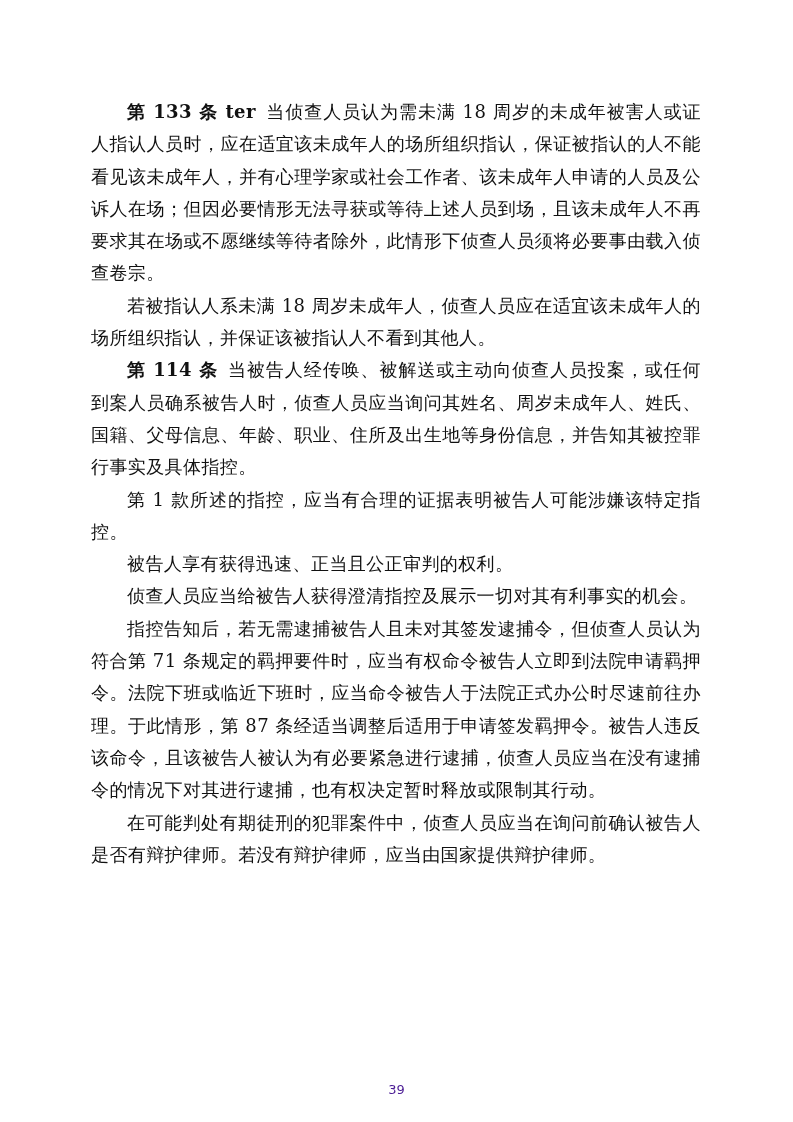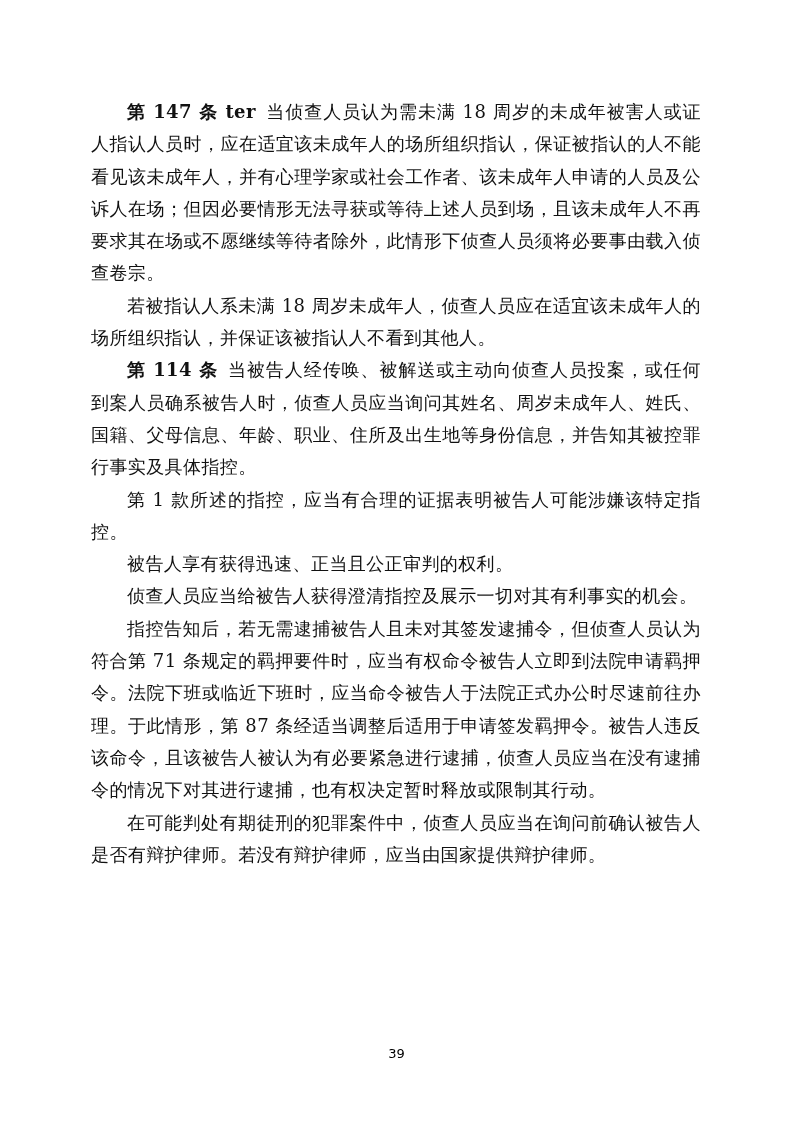--- a/index.html
+++ b/index.html
@@ -32,39 +32,39 @@
     text-indent: 2em;
   }
   .article-label {
     font-weight: bold;
     margin-right: 0.55em;
     white-space: pre;
   }
   .footer {
     position: absolute;
     left: 0;
-    top: 1046px;
+    top: 1082px;
     width: 100%;
     text-align: center;
     font-size: 13px;
     letter-spacing: 0;
-    color: #000000;
+    color: #4c1d95;
     font-family: "DejaVu Sans", "Liberation Sans", sans-serif;
   }
 </style>
 </head>
 <body>
 
 <div class="page">
 
   <div class="content">
 
 
 
-    <p class="para"><b class="article-label">第 147 条 ter</b><span>当侦查人员认为需未满 18 周岁的未成年被害人或证人指认人员时，应在适宜该未成年人的场所组织指认，保证被指认的人不能看见该未成年人，并有心理学家或社会工作者、该未成年人申请的人员及公诉人在场；但因必要情形无法寻获或等待上述人员到场，且该未成年人不再要求其在场或不愿继续等待者除外，此情形下侦查人员须将必要事由载入侦查卷宗。</span></p>
+    <p class="para"><b class="article-label">第 133 条 ter</b><span>当侦查人员认为需未满 18 周岁的未成年被害人或证人指认人员时，应在适宜该未成年人的场所组织指认，保证被指认的人不能看见该未成年人，并有心理学家或社会工作者、该未成年人申请的人员及公诉人在场；但因必要情形无法寻获或等待上述人员到场，且该未成年人不再要求其在场或不愿继续等待者除外，此情形下侦查人员须将必要事由载入侦查卷宗。</span></p>
 
     <p class="para"><span>若被指认人系未满 18 周岁未成年人，侦查人员应在适宜该未成年人的场所组织指认，并保证该被指认人不看到其他人。</span></p>
 
     <p class="para"><b class="article-label">第 114 条</b><span>当被告人经传唤、被解送或主动向侦查人员投案，或任何到案人员确系被告人时，侦查人员应当询问其姓名、周岁未成年人、姓氏、国籍、父母信息、年龄、职业、住所及出生地等身份信息，并告知其被控罪行事实及具体指控。</span></p>
 
     <p class="para"><span>第 1 款所述的指控，应当有合理的证据表明被告人可能涉嫌该特定指控。</span></p>
 
     <p class="para"><span>被告人享有获得迅速、正当且公正审判的权利。</span></p>
 
     <p class="para"><span>侦查人员应当给被告人获得澄清指控及展示一切对其有利事实的机会。</span></p>

